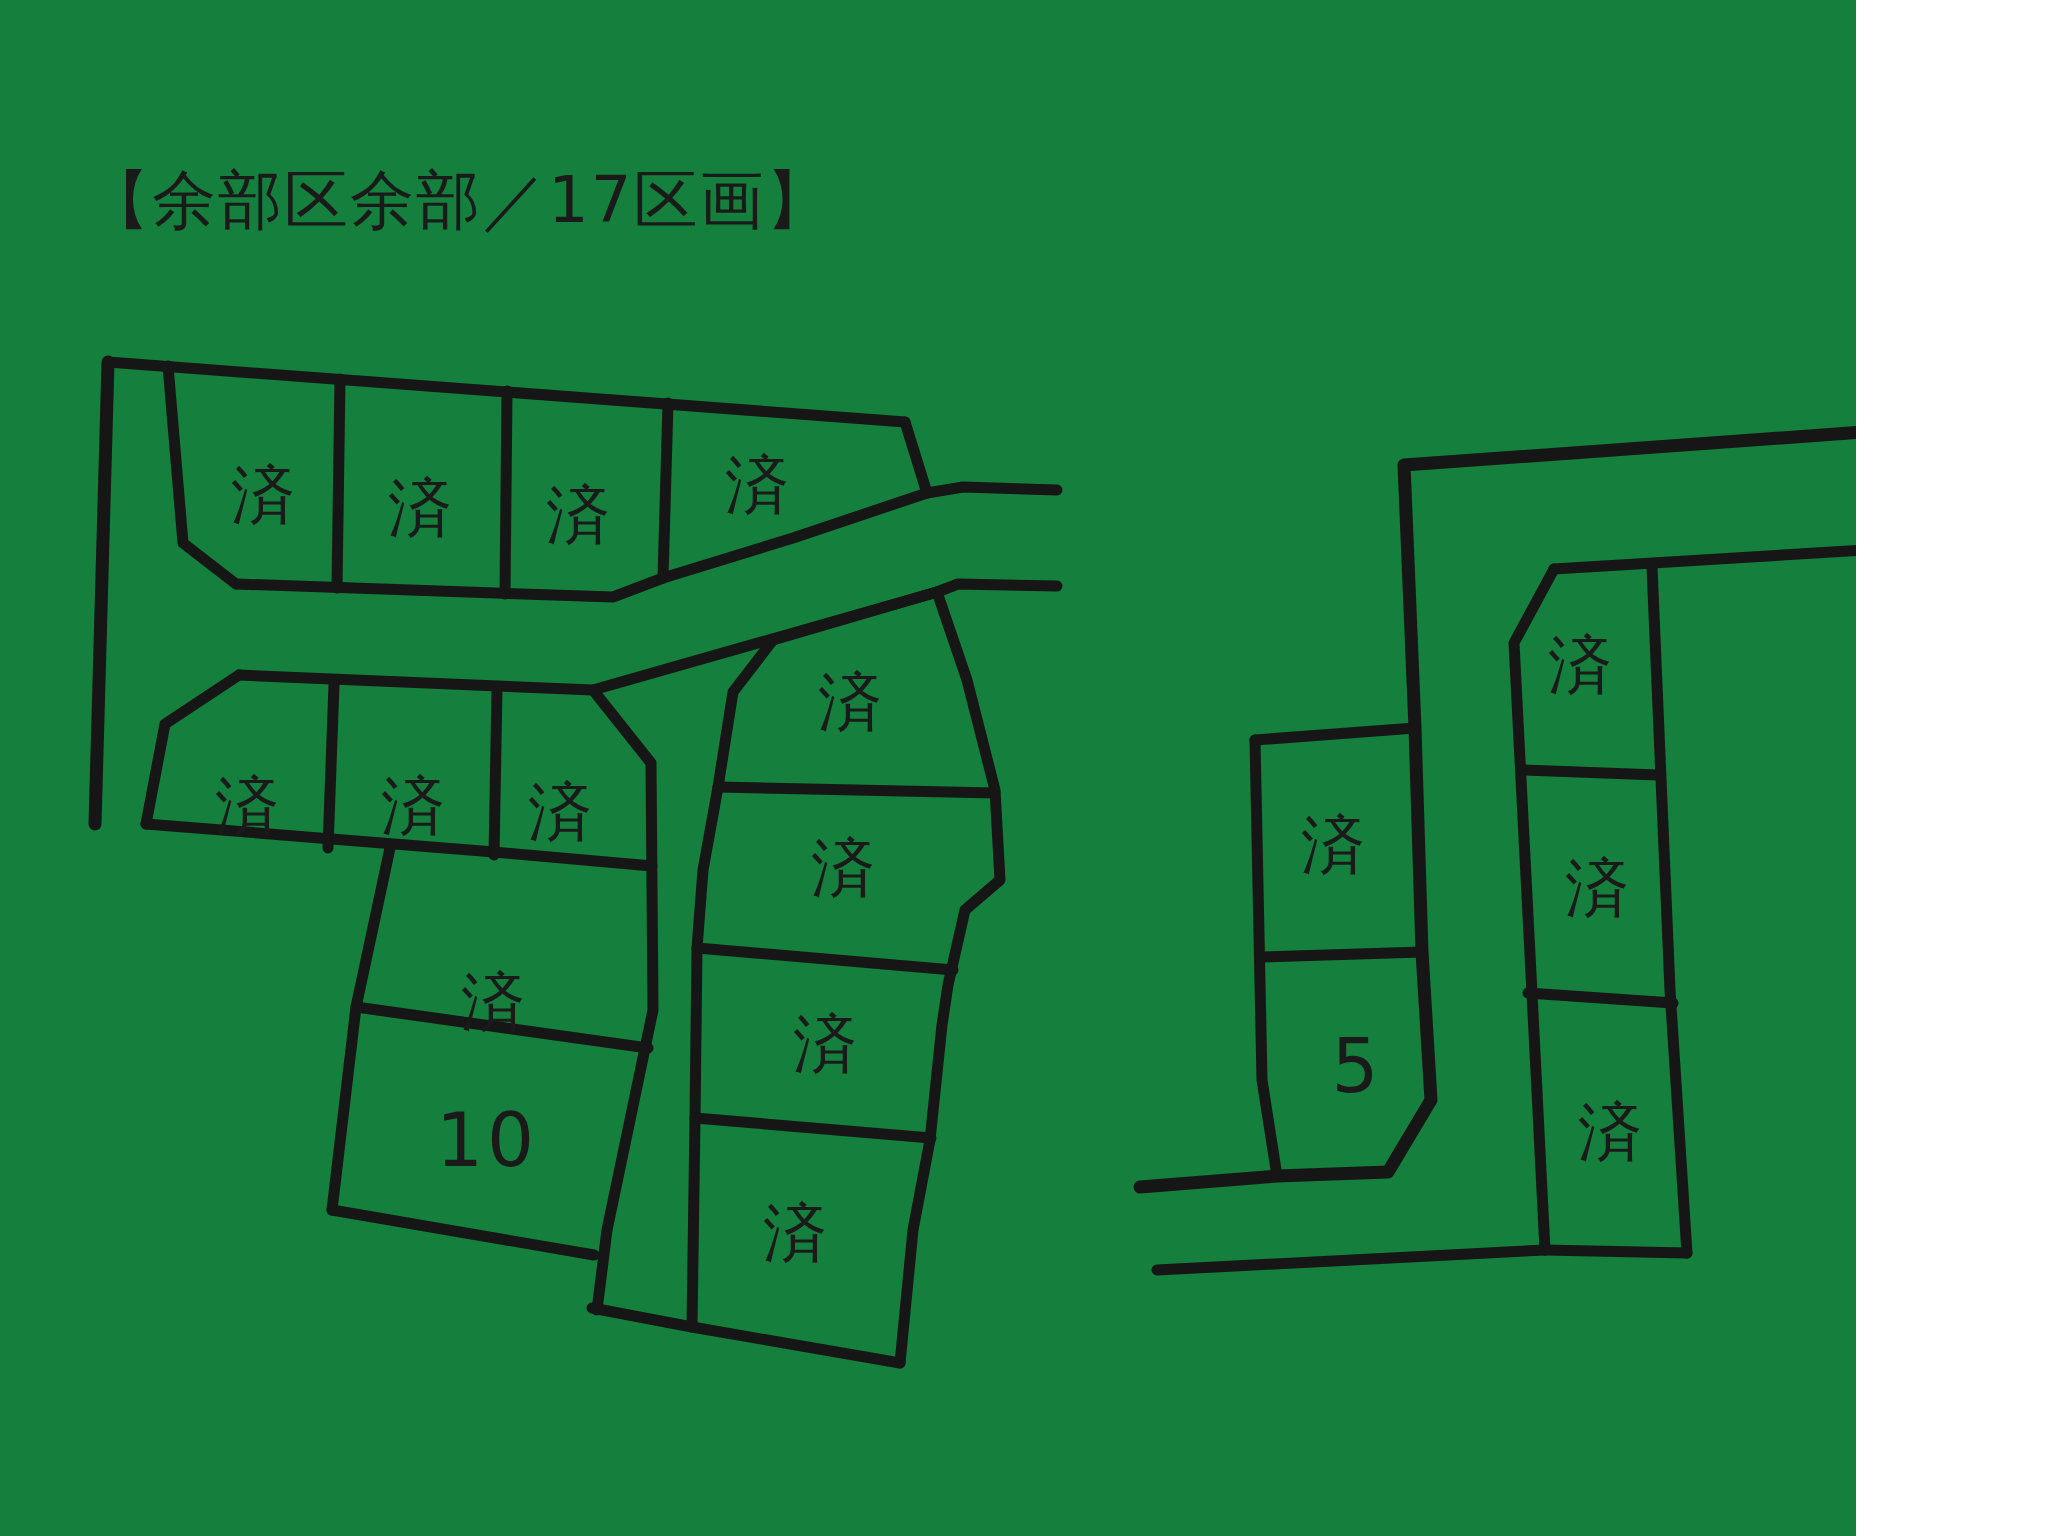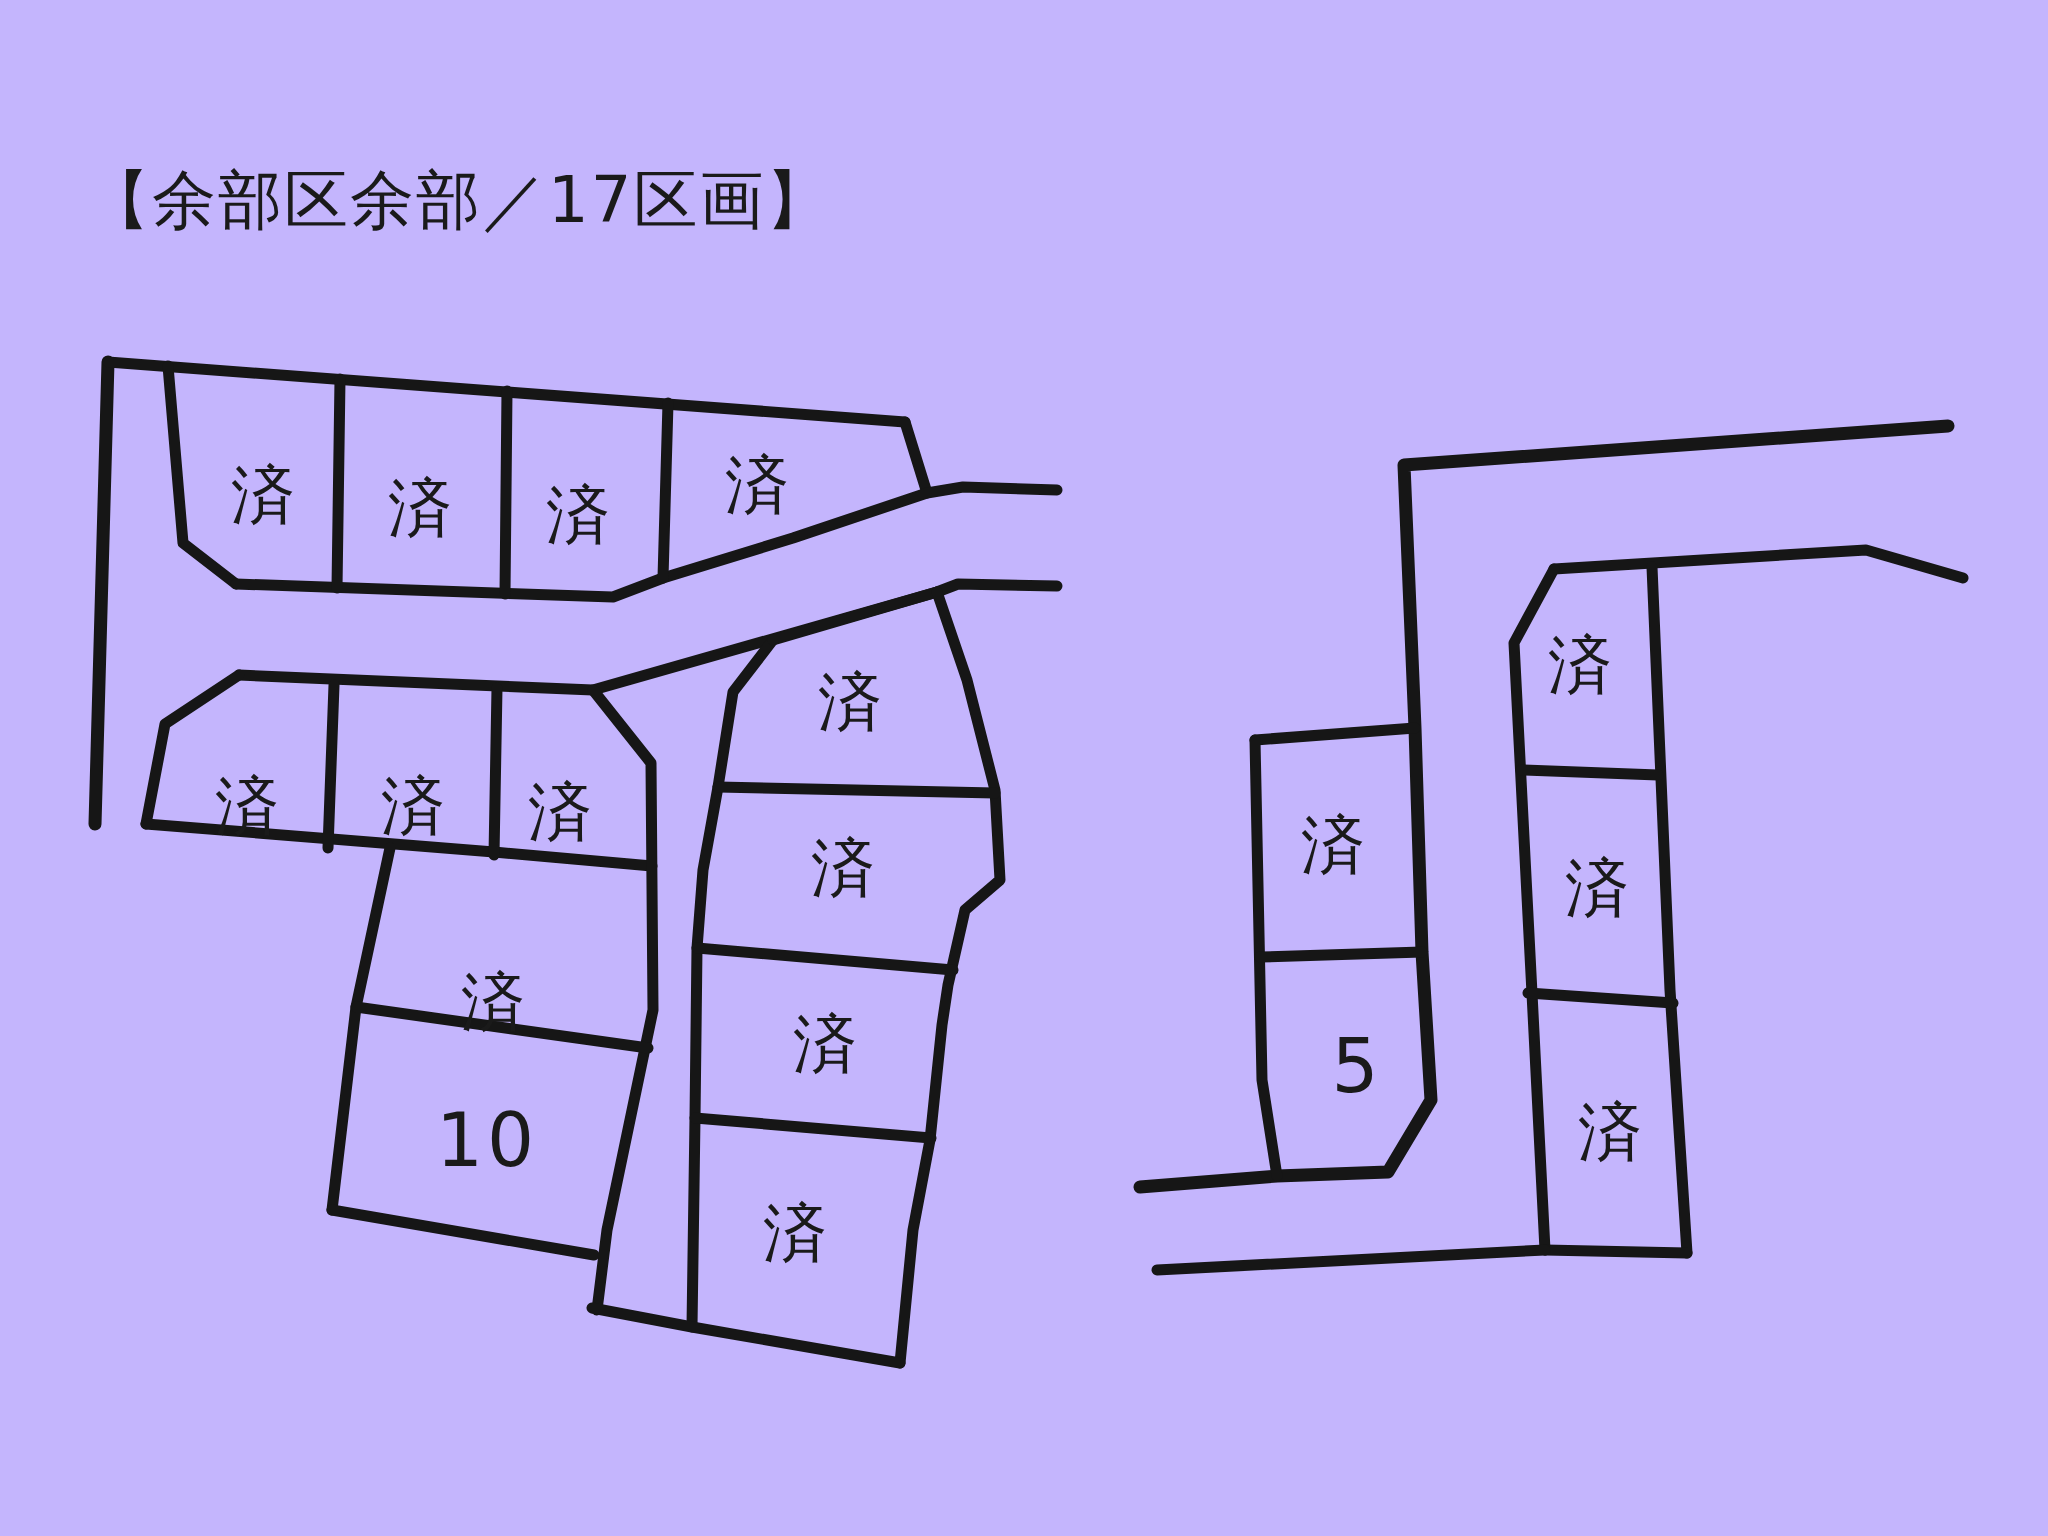--- a/index.html
+++ b/index.html
@@ -1,19 +1,19 @@
 <!DOCTYPE html>
 <html><head>
 <meta charset="utf-8">
 <style>
   html,body{margin:0;padding:0;background:#ffffff;}
   .page{
     position:relative;
-    width:2048px;height:1536px;
-    background:#c4b5fd;
+    width:1856px;height:1536px;
+    background:#15803d;
     overflow:hidden;
     font-family:"DejaVu Sans","Liberation Sans",sans-serif;
   }
   svg{display:block;}
   .edge{
     fill:none;
     stroke:#161616;
     stroke-width:11;
     stroke-linecap:round;
     stroke-linejoin:round;

